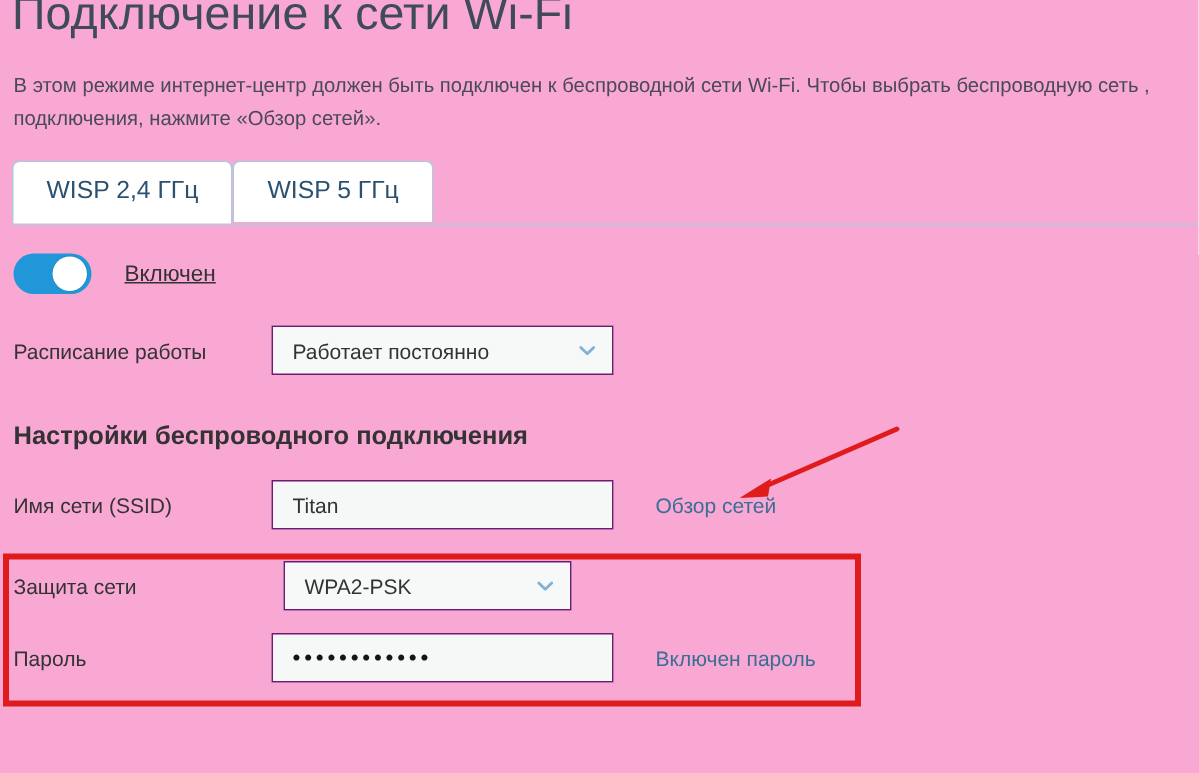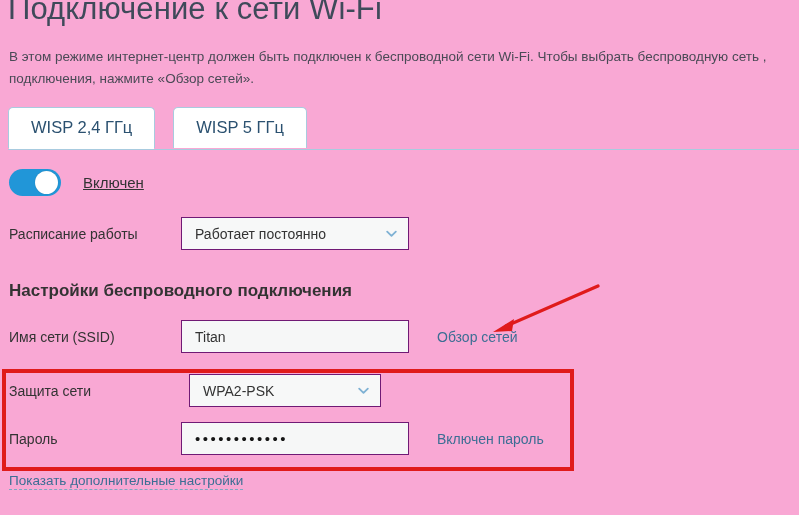--- a/index.html
+++ b/index.html
@@ -70,21 +70,21 @@
   .tab.active::after {
     content: "";
     position: absolute;
     left: 0;
     right: 0;
     bottom: -1px;
     height: 2px;
     background: #ffffff;
   }
   .tab.inactive {
-    margin-left: 18px;
+    margin-left: 0;
     color: #2b5170;
   }
   .tabs-underline {
     position: absolute;
     left: 8px;
     top: 149px;
     width: 791px;
     height: 1px;
     background: #a8cbdf;
   }
@@ -280,21 +280,20 @@
   </div>
 
   <div class="form-row" style="top:422px;">
     <div class="row-label">Пароль</div>
     <div class="control input" style="width:228px;">
       <span class="value pwd-dots">••••••••••••</span>
     </div>
     <div class="side-link">Включен пароль</div>
   </div>
 
-  <div class="more-link">Показать дополнительные настройки</div>
 
   <div class="annot-box"></div>
 
   <svg class="annot-arrow" viewBox="0 0 130 62">
     <line x1="118" y1="6" x2="26" y2="46" stroke="#e01b1b" stroke-width="3.2" stroke-linecap="round"></line>
     <polygon points="13,52 34,39 32,51" fill="#e01b1b"></polygon>
   </svg>
 
 </div>
 

